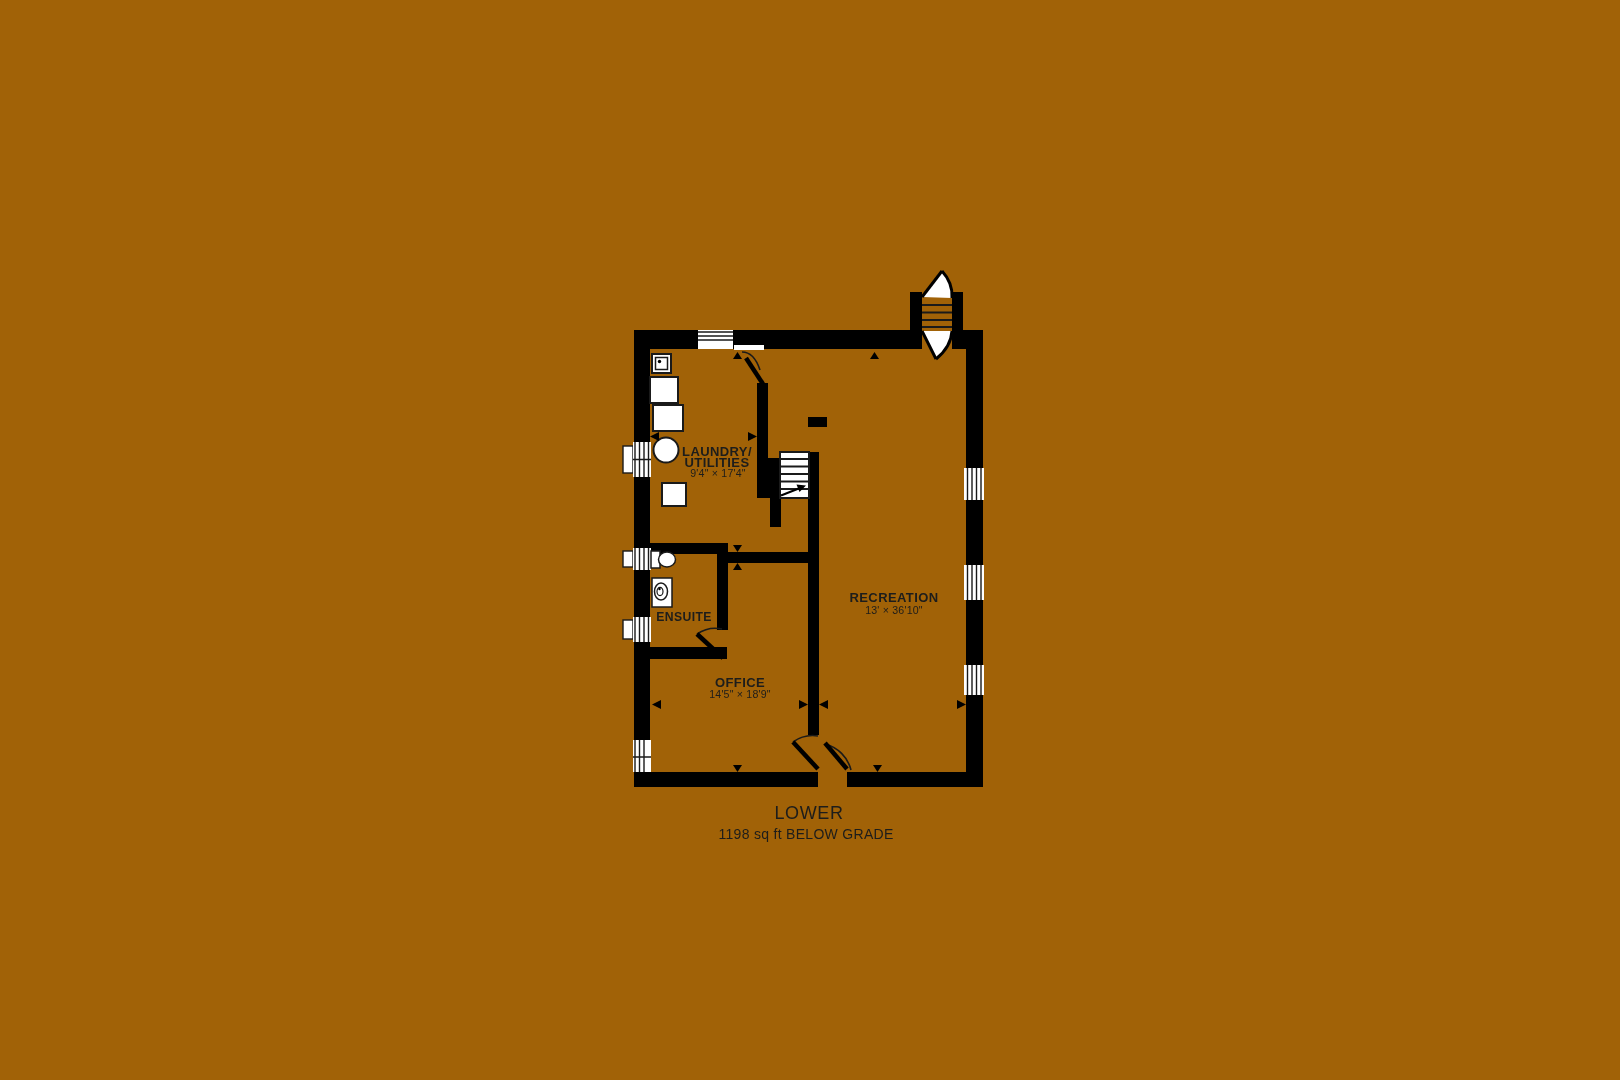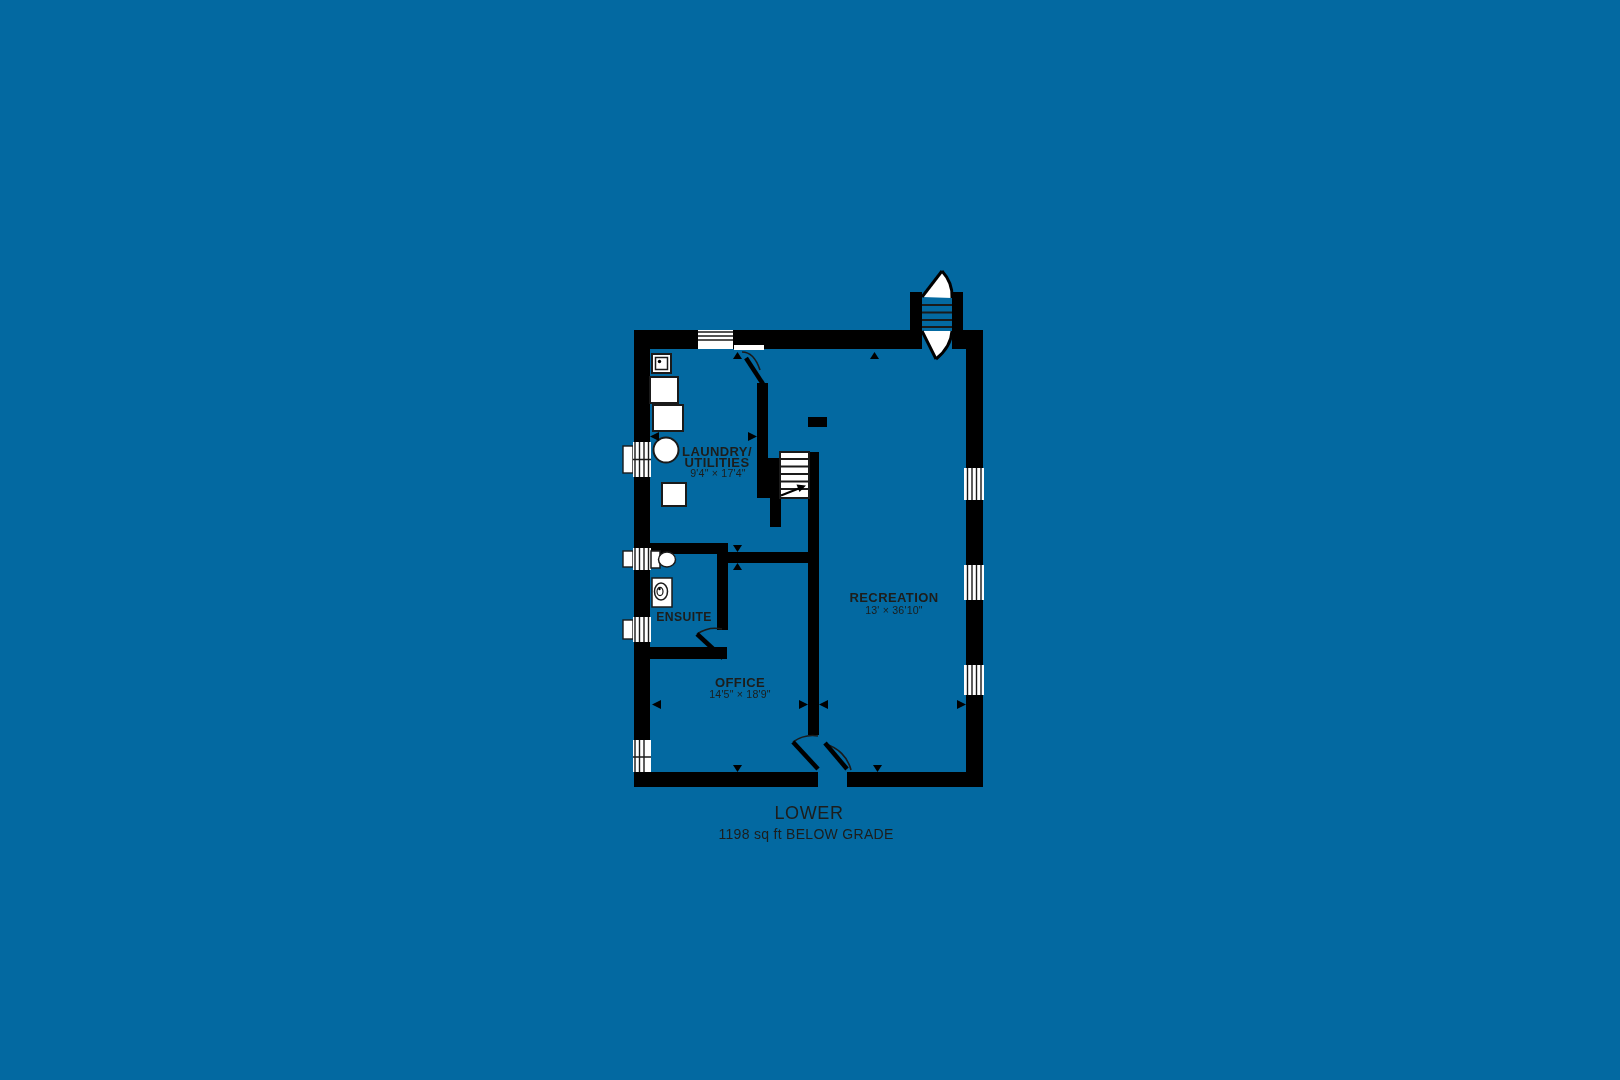--- a/index.html
+++ b/index.html
@@ -1,16 +1,16 @@
 <!DOCTYPE html>
 <html><head>
 <meta charset="utf-8">
 <style>
   html,body{margin:0;padding:0;background:#ffffff;}
-  .canvas{position:relative;width:1620px;height:1080px;background:#0369a1;overflow:hidden;
+  .canvas{position:relative;width:1620px;height:1080px;background:#a16207;overflow:hidden;
           font-family:"Liberation Sans",sans-serif;}
   svg{position:absolute;left:0;top:0;}
   .wall{fill:#000000;stroke:none;}
   .fix{fill:#ffffff;stroke:#1a1a1a;stroke-width:2;}
   .fix-thin{fill:#ffffff;stroke:#1a1a1a;stroke-width:1.5;}
   .pane{stroke:#1a1a1a;stroke-width:1.4;fill:none;}
   .sill{fill:#ffffff;stroke:#1a1a1a;stroke-width:1.4;}
   .tread{stroke:#1a1a1a;stroke-width:2;fill:none;}
   .leaf{stroke:#000000;stroke-width:4.5;fill:none;stroke-linecap:butt;}
   .arc{stroke:#1a1a1a;stroke-width:1.6;fill:none;}

